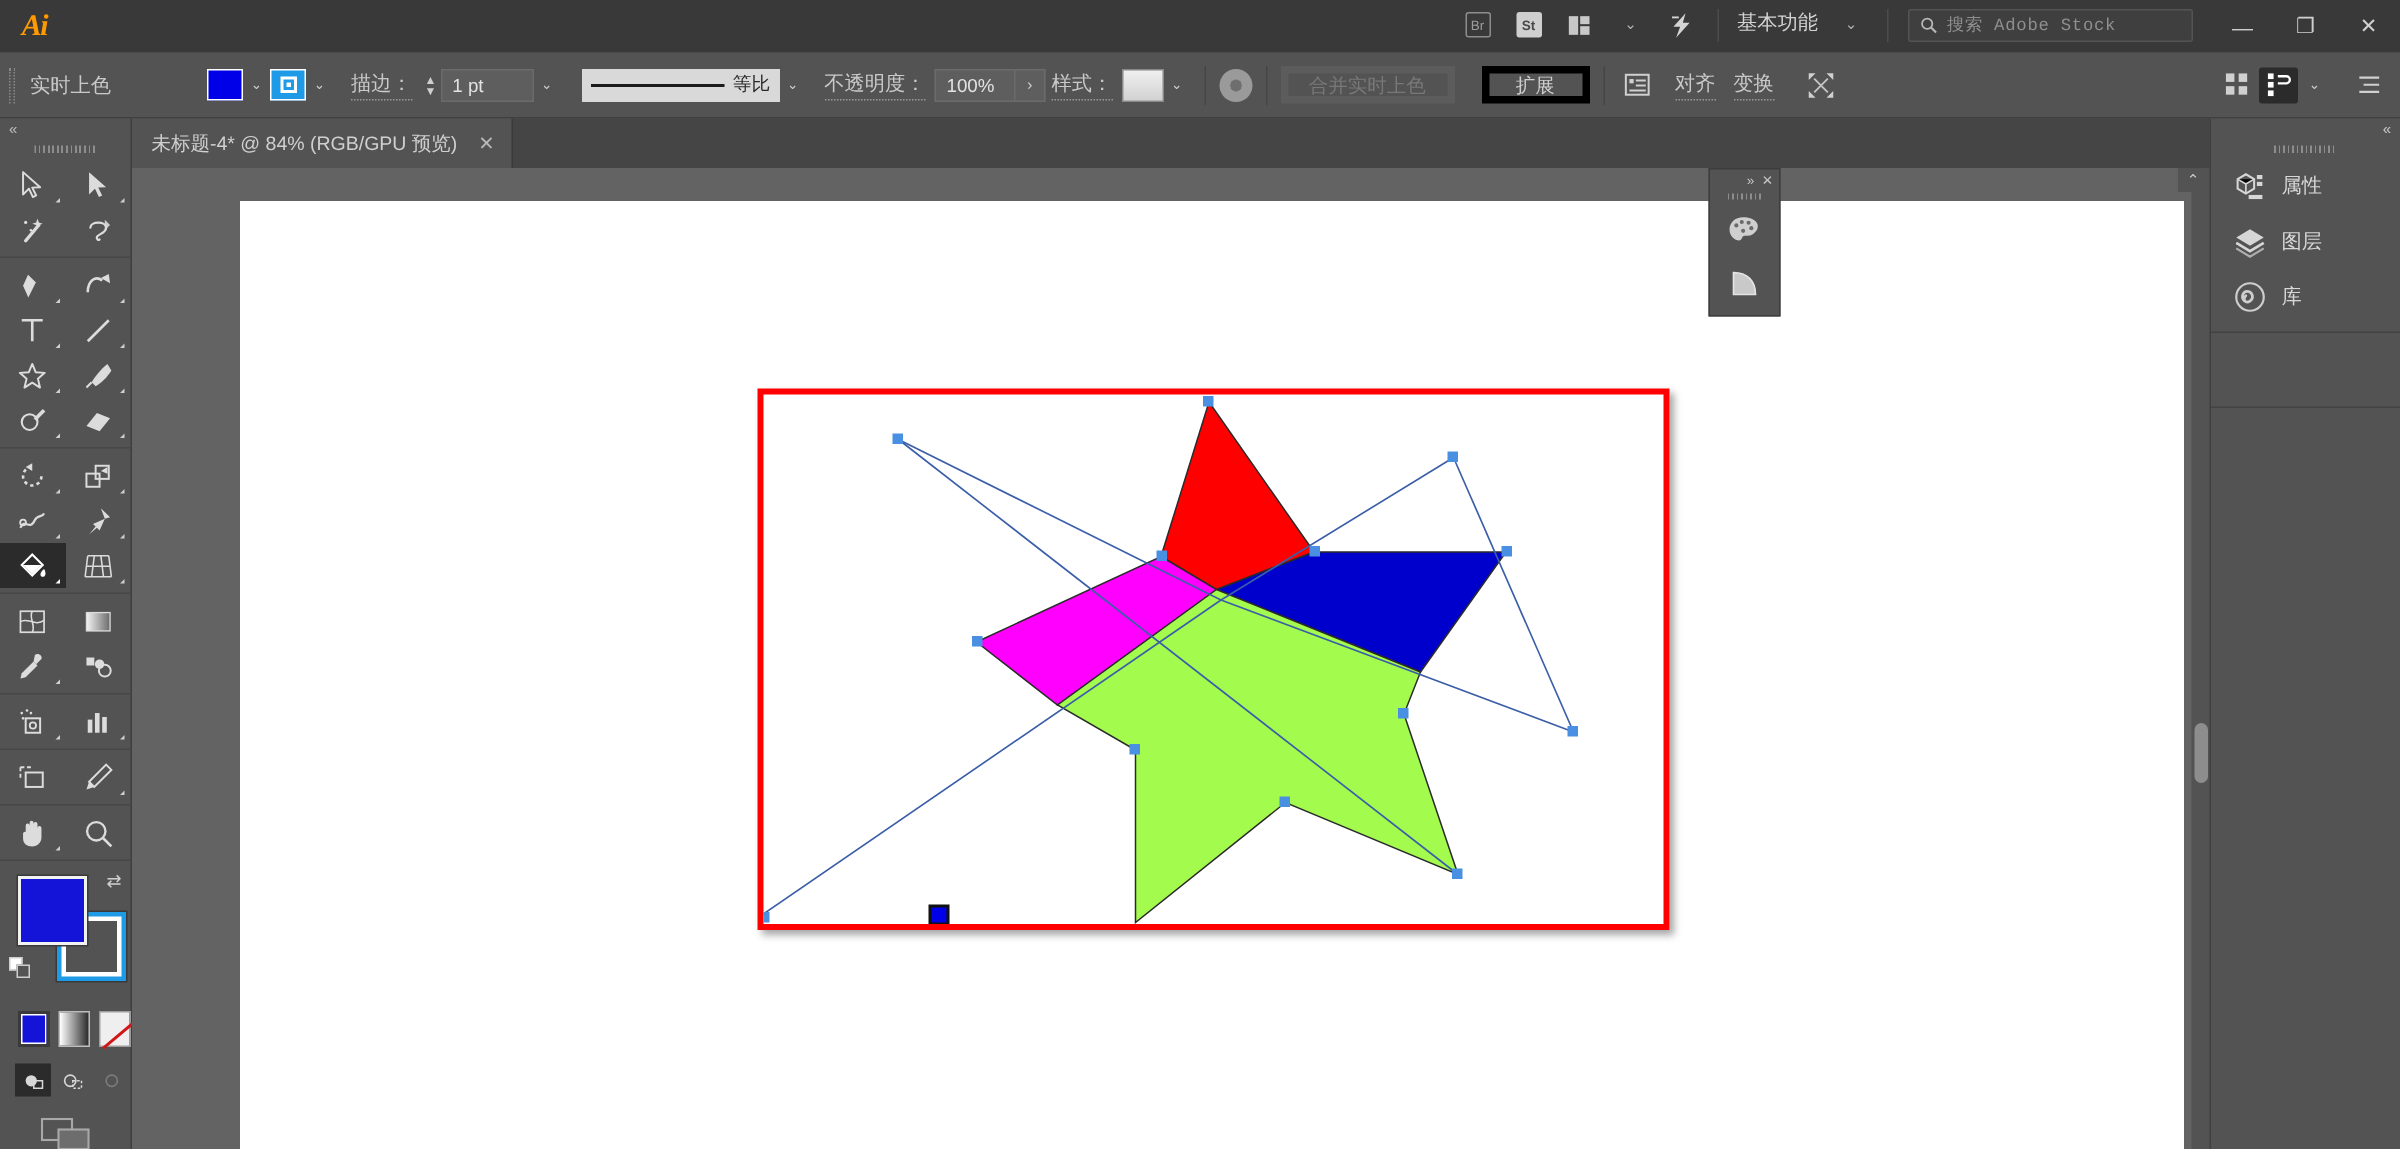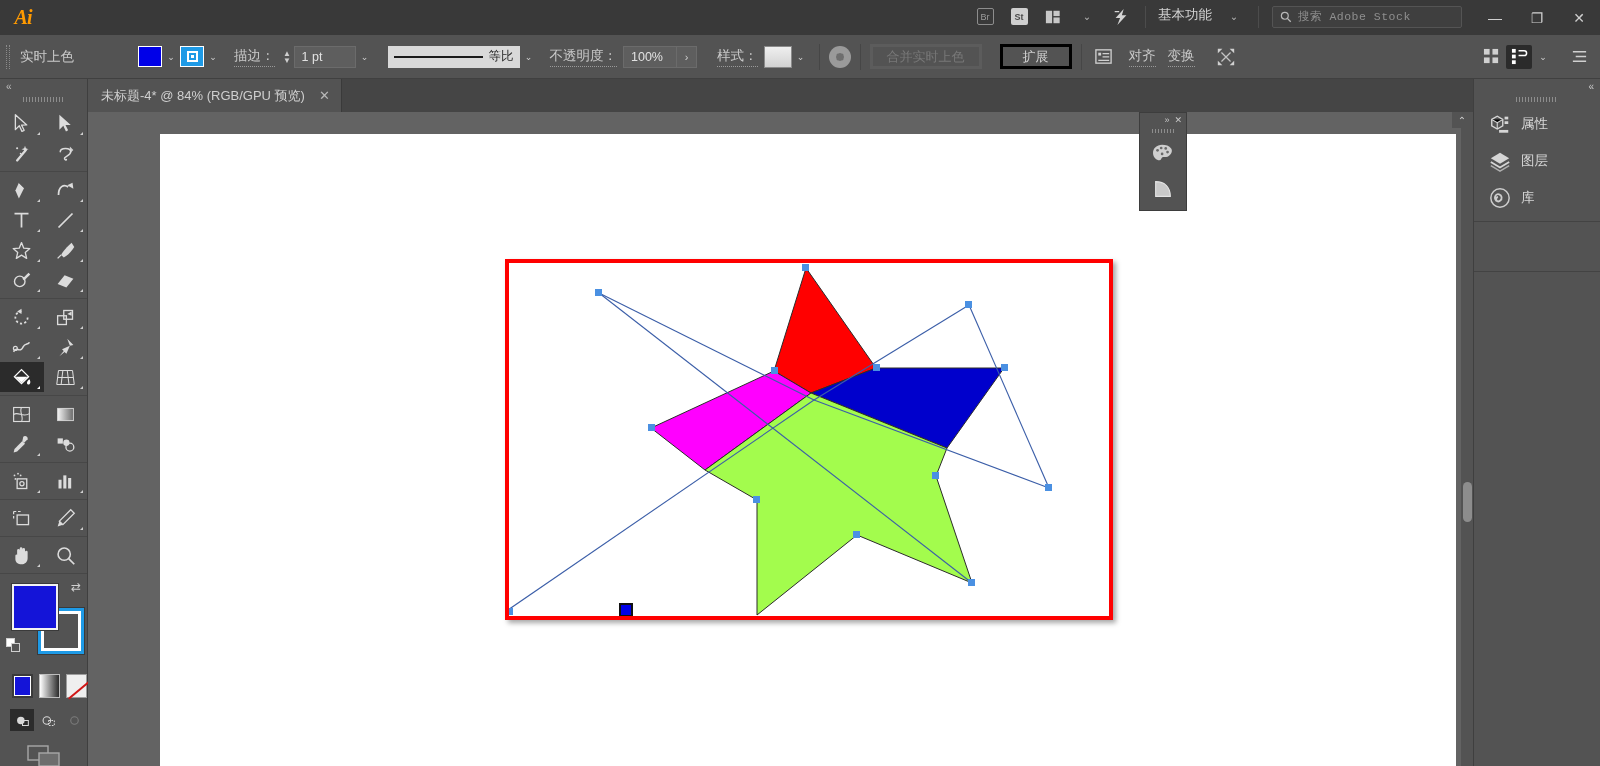--- a/index.html
+++ b/index.html
@@ -84,21 +84,21 @@
      background-image:linear-gradient(#efefef,#d2d2d2); }
   .opt-sep { width:1px;height:26px;background:#464646;margin:0 9px;}
   .gear-round {
     width:22px;height:22px;border-radius:50%;
     background:radial-gradient(circle at 50% 50%, #c9c9c9 0 4px, #9a9a9a 4px 11px);
     position:relative;
   }
   .gear-round::after{content:"";position:absolute;inset:7px;border-radius:50%;background:#6e6e6e;}
   .btn-flat {
     height:25px; padding:0 14px; display:flex;align-items:center;justify-content:center;
-    border:3px solid #000000; background:#535353; color:#cfcfcf; font-size:13px; white-space:nowrap;
+    border:5px solid #000000; background:#535353; color:#cfcfcf; font-size:13px; white-space:nowrap;
   }
   .btn-flat.disabled { color:#787878; border-color:#5c5c5c; }
   .icon-btn { width:26px;height:24px; display:flex;align-items:center;justify-content:center; color:#d0d0d0;}
   .icon-btn.active { background:#2b2b2b; border-radius:2px;}
   .optbar-right { margin-left:auto; display:flex; align-items:center; padding-right:8px; gap:2px;}
 
   
   .tabbar {
     position:absolute; left:88px; top:79px; width:1512px; height:33px;
     background:#454545; display:flex; align-items:flex-end;
@@ -288,21 +288,21 @@
       <span>等比</span>
     </div>
     <div class="caret">⌄</div>
 
     <div class="opt-label dotted" style="margin:0 6px 0 12px">不透明度：</div>
     <div class="numfield wide" style="position:relative;padding-right:0">
       <span>100%</span>
       <span class="opacity-arrow" style="position:absolute;right:0;top:-1px">›</span>
     </div>
 
-    <div class="opt-label dotted" style="margin:0 6px 0 20px">样式：</div>
+    <div class="opt-label dotted" style="margin:0 6px 0 4px">样式：</div>
     <div class="style-swatch"></div>
     <div class="caret">⌄</div>
 
     <div class="opt-sep"></div>
     <div class="gear-round"></div>
     <div class="opt-sep"></div>
 
     <div class="btn-flat disabled">合并实时上色</div>
     <div style="width:18px"></div>
     <div class="btn-flat" style="width:72px">扩展</div>

